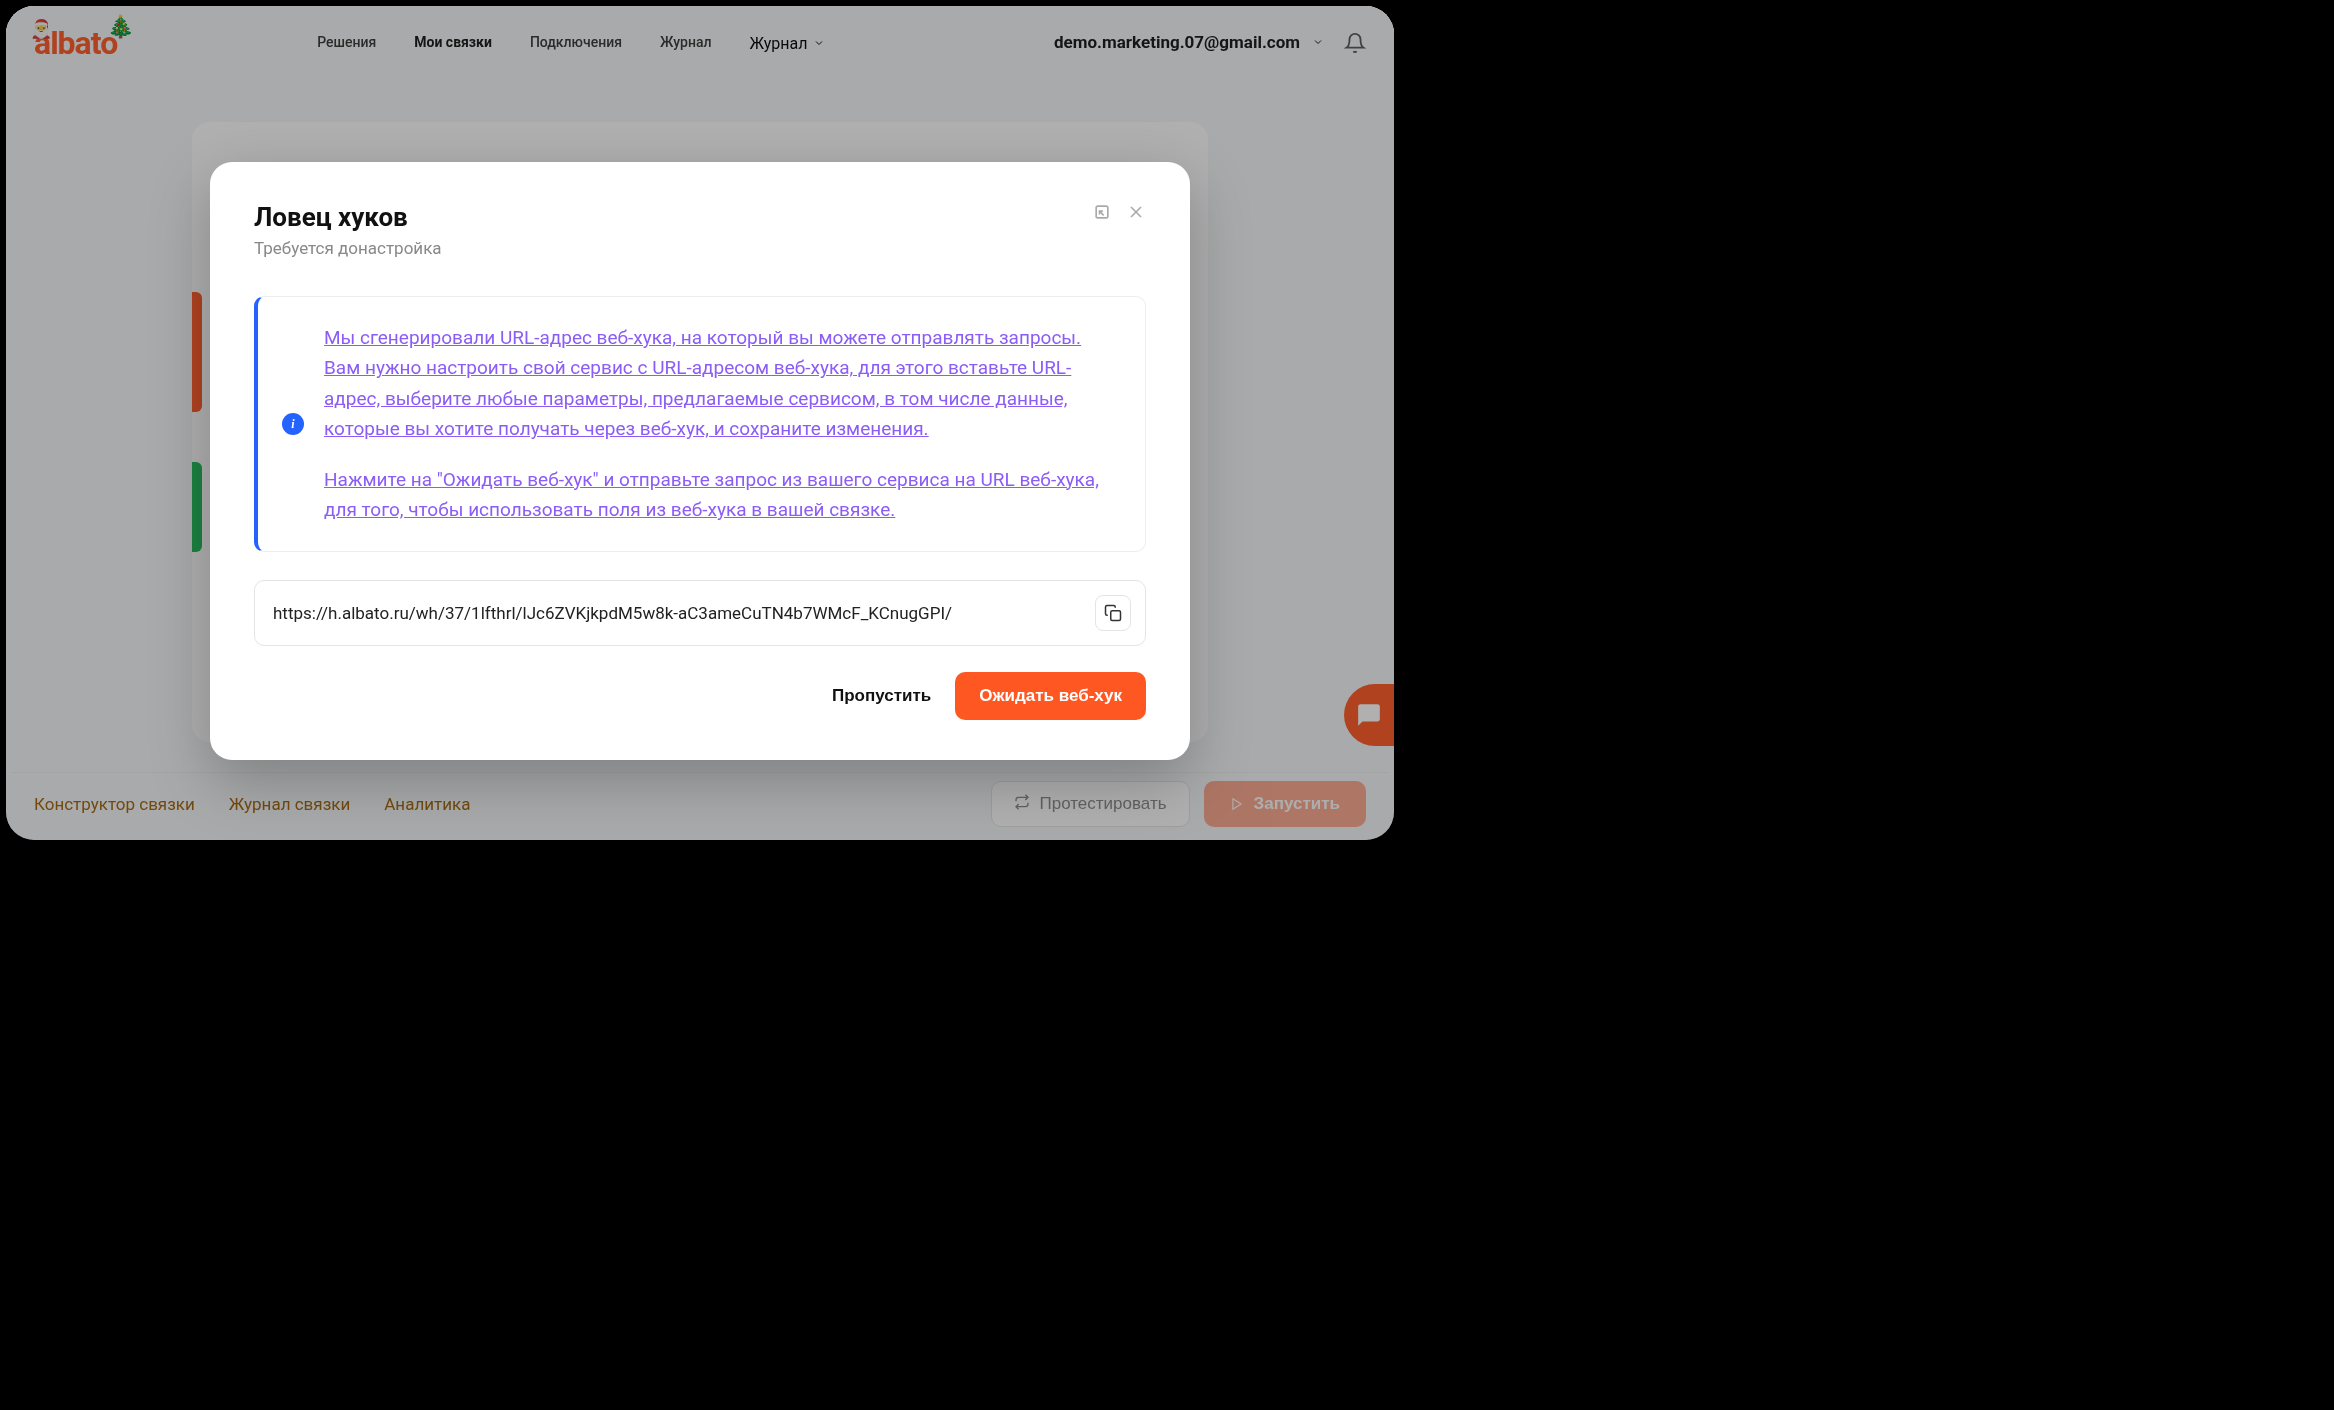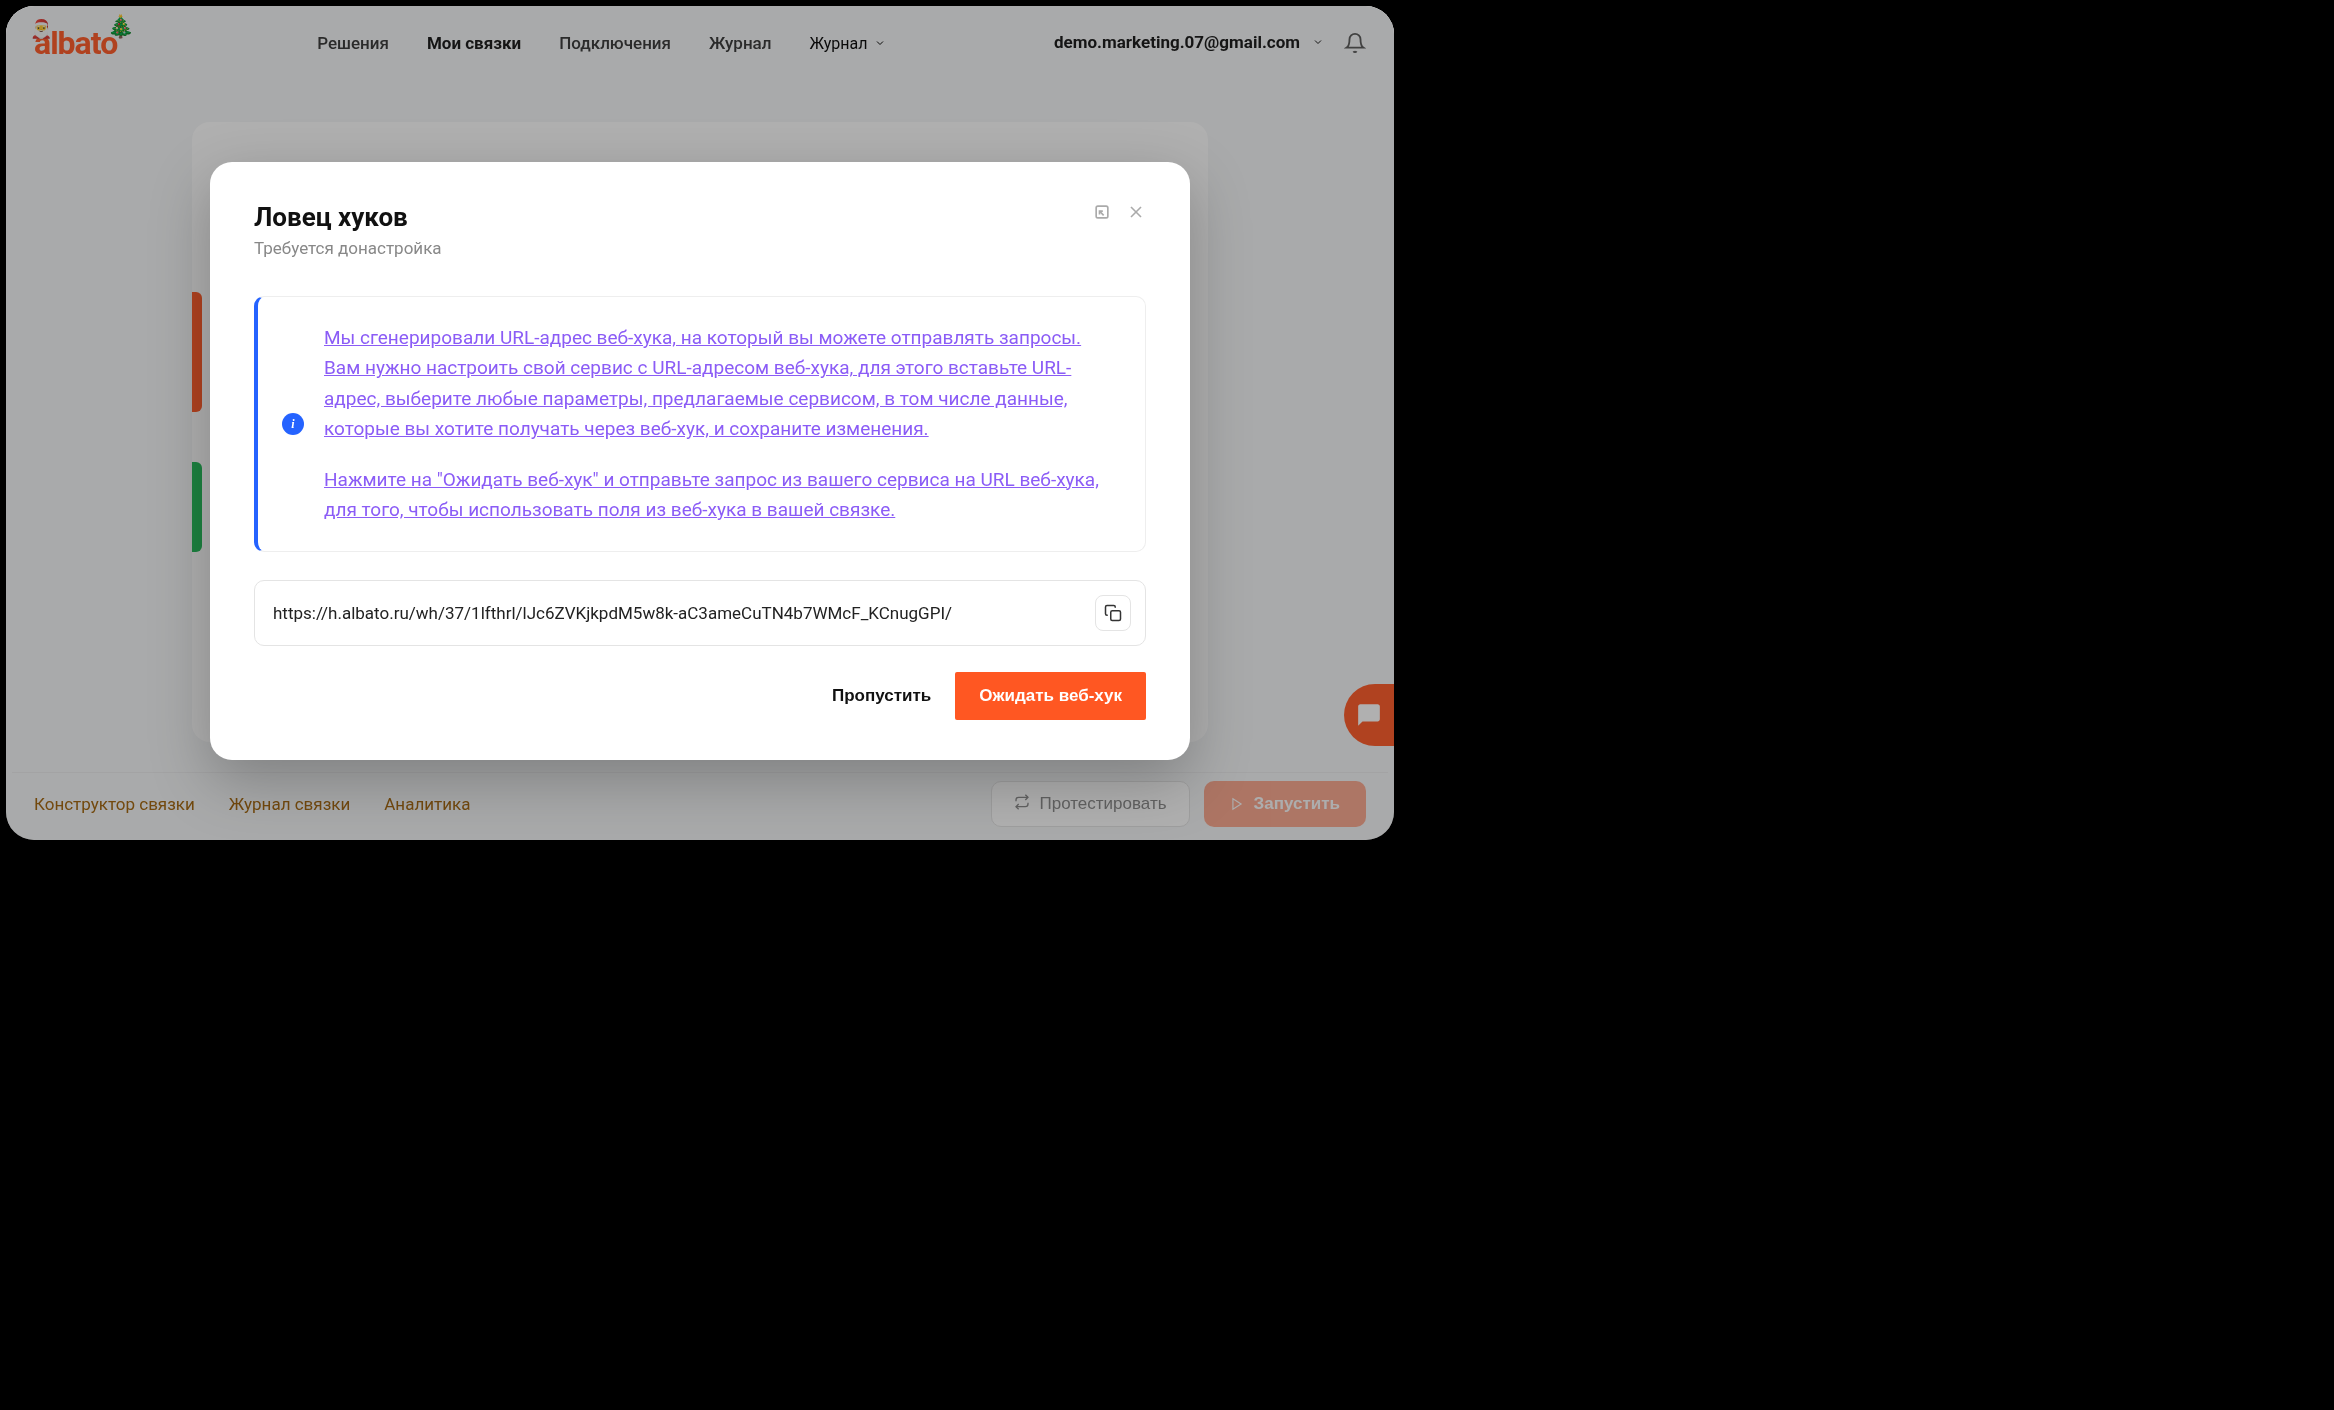--- a/index.html
+++ b/index.html
@@ -4,21 +4,21 @@
 <style>
 * { box-sizing: border-box; margin: 0; padding: 0; }
 body { font-family: -apple-system, BlinkMacSystemFont, "Segoe UI", Roboto, Arial, sans-serif; background: #000; overflow: hidden; width: 1400px; height: 846px; position: relative; }
 .app-frame { position: absolute; inset: 6px; background: #f5f6f7; border-radius: 28px; overflow: hidden; }
 .topbar { height: 74px; display: flex; align-items: center; padding: 0 28px; background: #f5f6f7; }
 .logo { display: flex; align-items: center; gap: 0; position: relative; }
 .logo-text { font-size: 32px; font-weight: 700; color: #FF5722; letter-spacing: -1px; }
 .logo-hat { position: absolute; top: -6px; left: -4px; font-size: 18px; }
 .logo-tree { position: absolute; top: -10px; right: -18px; font-size: 22px; }
 .nav { display: flex; gap: 38px; margin-left: 200px; }
-.nav a { color: #333; text-decoration: none; font-size: 17px; font-weight: 500; text-align: right; }
+.nav a { color: #333; text-decoration: none; font-size: 14px; font-weight: 500; text-align: right; }
 .nav a.active { font-weight: 700; color: #111; }
 .help-item { display: flex; align-items: center; gap: 6px; }
 .chev { width: 12px; height: 12px; }
 .topbar-right { margin-left: auto; display: flex; align-items: flex-start; gap: 20px; }
 .user { font-weight: 700; font-size: 17px; color: #111; display: flex; align-items: center; gap: 12px; }
 .bell { width: 22px; height: 22px; color: #555; }
 .main-card { margin: 42px 186px 0 186px; background: #fff; border-radius: 18px; min-height: 620px; padding: 46px; position: relative; }
 .fragment-left { position: absolute; left: 0; top: 170px; width: 10px; height: 120px; background: #FF5722; border-radius: 0 6px 6px 0; }
 .fragment-left2 { position: absolute; left: 0; top: 340px; width: 10px; height: 90px; background: #1DB954; border-radius: 0 6px 6px 0; }
 .footer { position: absolute; bottom: 6px; left: 6px; right: 6px; height: 62px; background: #f5f6f7; display: flex; align-items: center; padding: 0 22px; border-top: 1px solid rgba(0,0,0,.04); border-bottom-left-radius: 28px; border-bottom-right-radius: 28px; }
@@ -37,21 +37,21 @@
 .info-box { margin-top: 38px; border: 1px solid #eee; border-left: 4px solid #2563ff; border-radius: 10px; padding: 26px 30px 26px 24px; display: flex; gap: 20px; align-items: center; }
 .info-ico { width: 22px; height: 22px; background: #2563ff; border-radius: 50%; color: #fff; display: flex; align-items: center; justify-content: center; font-size: 12px; font-weight: 700; flex-shrink: 0; font-style: italic; font-family: Georgia, serif; }
 .info-text { font-size: 19px; line-height: 1.6; color: #8b5cf6; text-decoration: underline; }
 .info-text p + p { margin-top: 20px; }
 .url-row { margin-top: 28px; border: 1px solid #e4e4e4; border-radius: 10px; padding: 14px 14px 14px 18px; display: flex; align-items: center; gap: 12px; }
 .url-row span { font-size: 17px; color: #222; flex: 1; white-space: nowrap; overflow: hidden; }
 .copy-btn { width: 36px; height: 36px; border: 1px solid #e4e4e4; border-radius: 8px; display: flex; align-items: center; justify-content: center; cursor: pointer; }
 .copy-btn svg { width: 18px; height: 18px; color: #333; }
 .modal-actions { margin-top: 26px; display: flex; justify-content: flex-end; gap: 24px; align-items: center; }
 .btn-skip { background: none; border: none; font-size: 17px; font-weight: 700; color: #111; cursor: pointer; }
-.btn-primary { background: #FF5722; border: none; border-radius: 2px; padding: 14px 24px; font-size: 17px; font-weight: 700; color: #fff; cursor: pointer; }
+.btn-primary { background: #FF5722; border: none; border-radius: 10px; padding: 14px 24px; font-size: 17px; font-weight: 700; color: #fff; cursor: pointer; }
 .chat-fab { position: absolute; right: 0; bottom: 94px; width: 50px; height: 62px; background: #FF5722; border-radius: 31px 0 0 31px; display: flex; align-items: center; justify-content: center; }
 .chat-fab svg { width: 26px; height: 26px; color: #fff; }
 </style>
 </head>
 <body>
 
 <div class="app-frame">
 
   <div class="topbar">
     <div class="logo">

